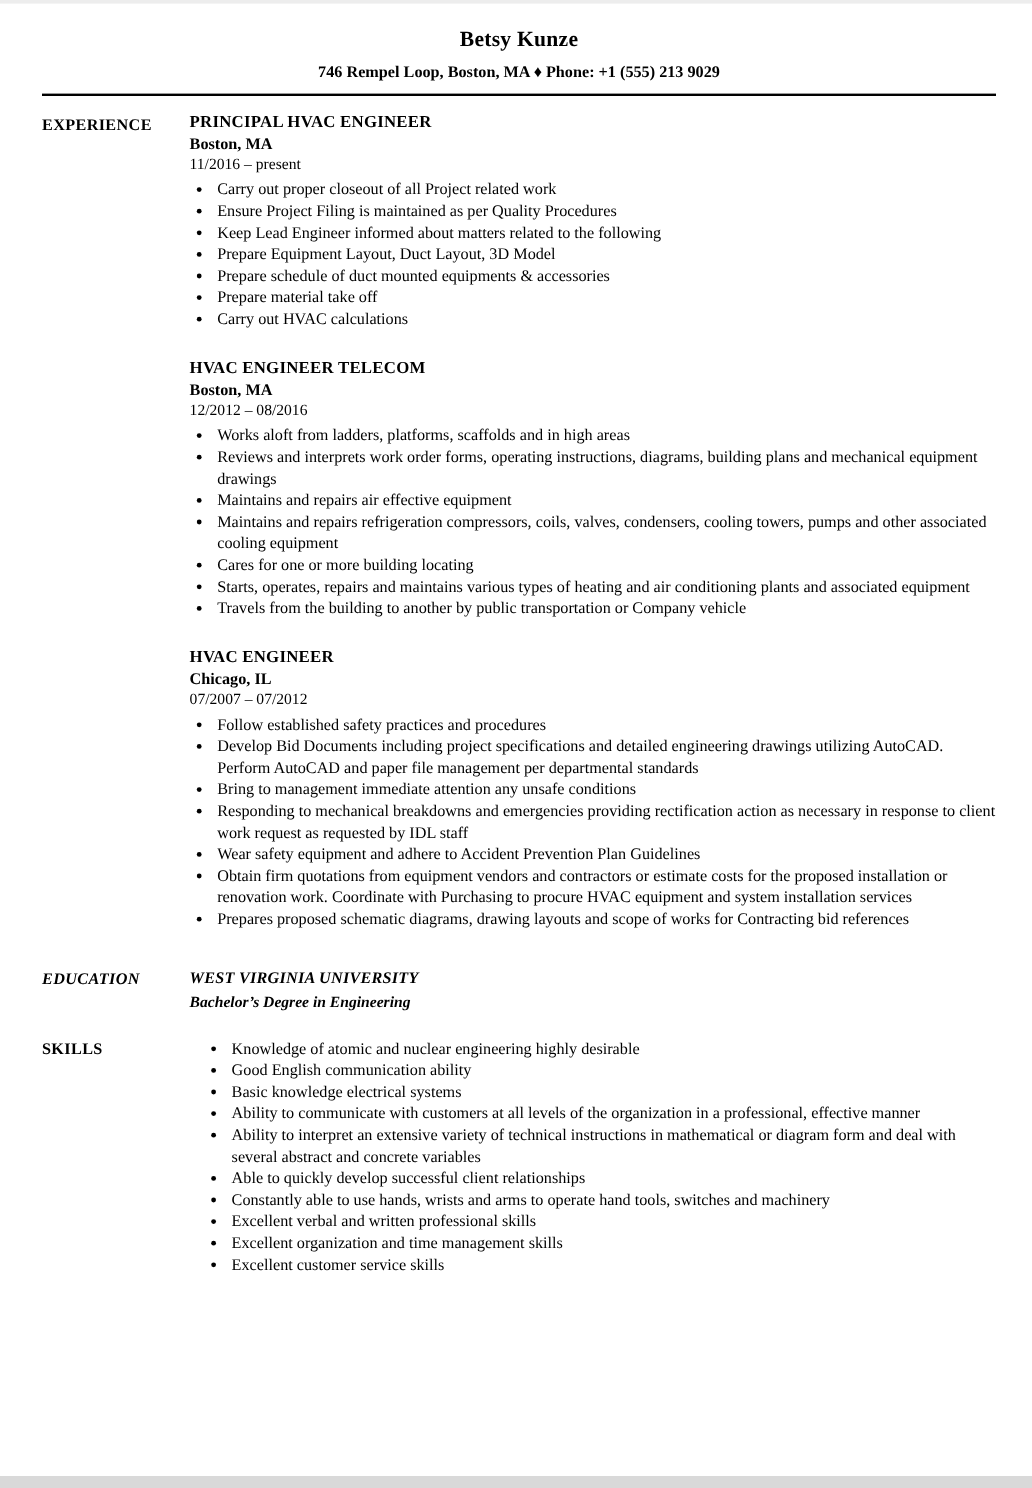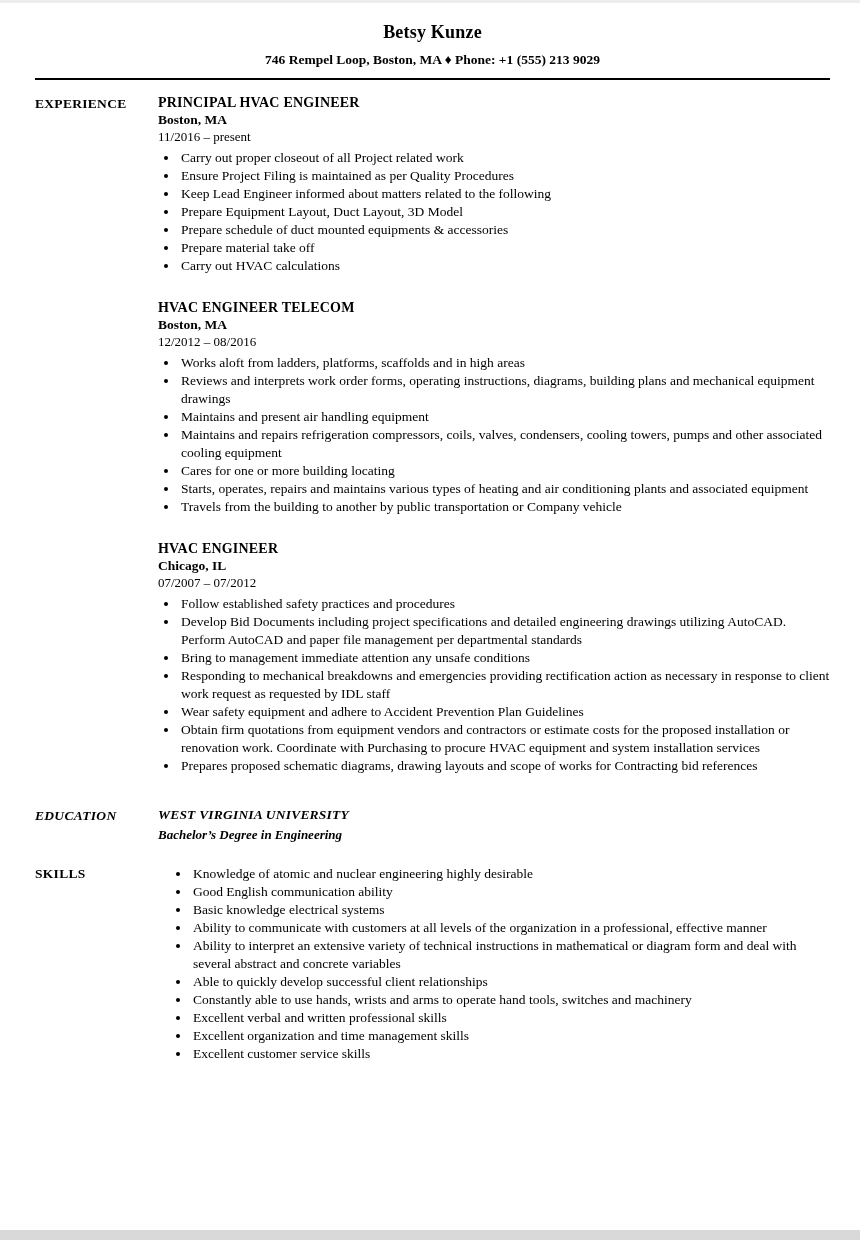--- a/index.html
+++ b/index.html
@@ -130,21 +130,21 @@
             <li>Carry out HVAC calculations</li>
           </ul>
         </div>
         <div class="job">
           <div class="job-title">HVAC ENGINEER TELECOM</div>
           <div class="job-location">Boston, MA</div>
           <div class="job-dates">12/2012 – 08/2016</div>
           <ul class="bullets">
             <li>Works aloft from ladders, platforms, scaffolds and in high areas</li>
             <li>Reviews and interprets work order forms, operating instructions, diagrams, building plans and mechanical equipment drawings</li>
-            <li>Maintains and present air handling equipment</li>
+            <li>Maintains and repairs air effective equipment</li>
             <li>Maintains and repairs refrigeration compressors, coils, valves, condensers, cooling towers, pumps and other associated cooling equipment</li>
             <li>Cares for one or more building locating</li>
             <li>Starts, operates, repairs and maintains various types of heating and air conditioning plants and associated equipment</li>
             <li>Travels from the building to another by public transportation or Company vehicle</li>
           </ul>
         </div>
         <div class="job">
           <div class="job-title">HVAC ENGINEER</div>
           <div class="job-location">Chicago, IL</div>
           <div class="job-dates">07/2007 – 07/2012</div>

